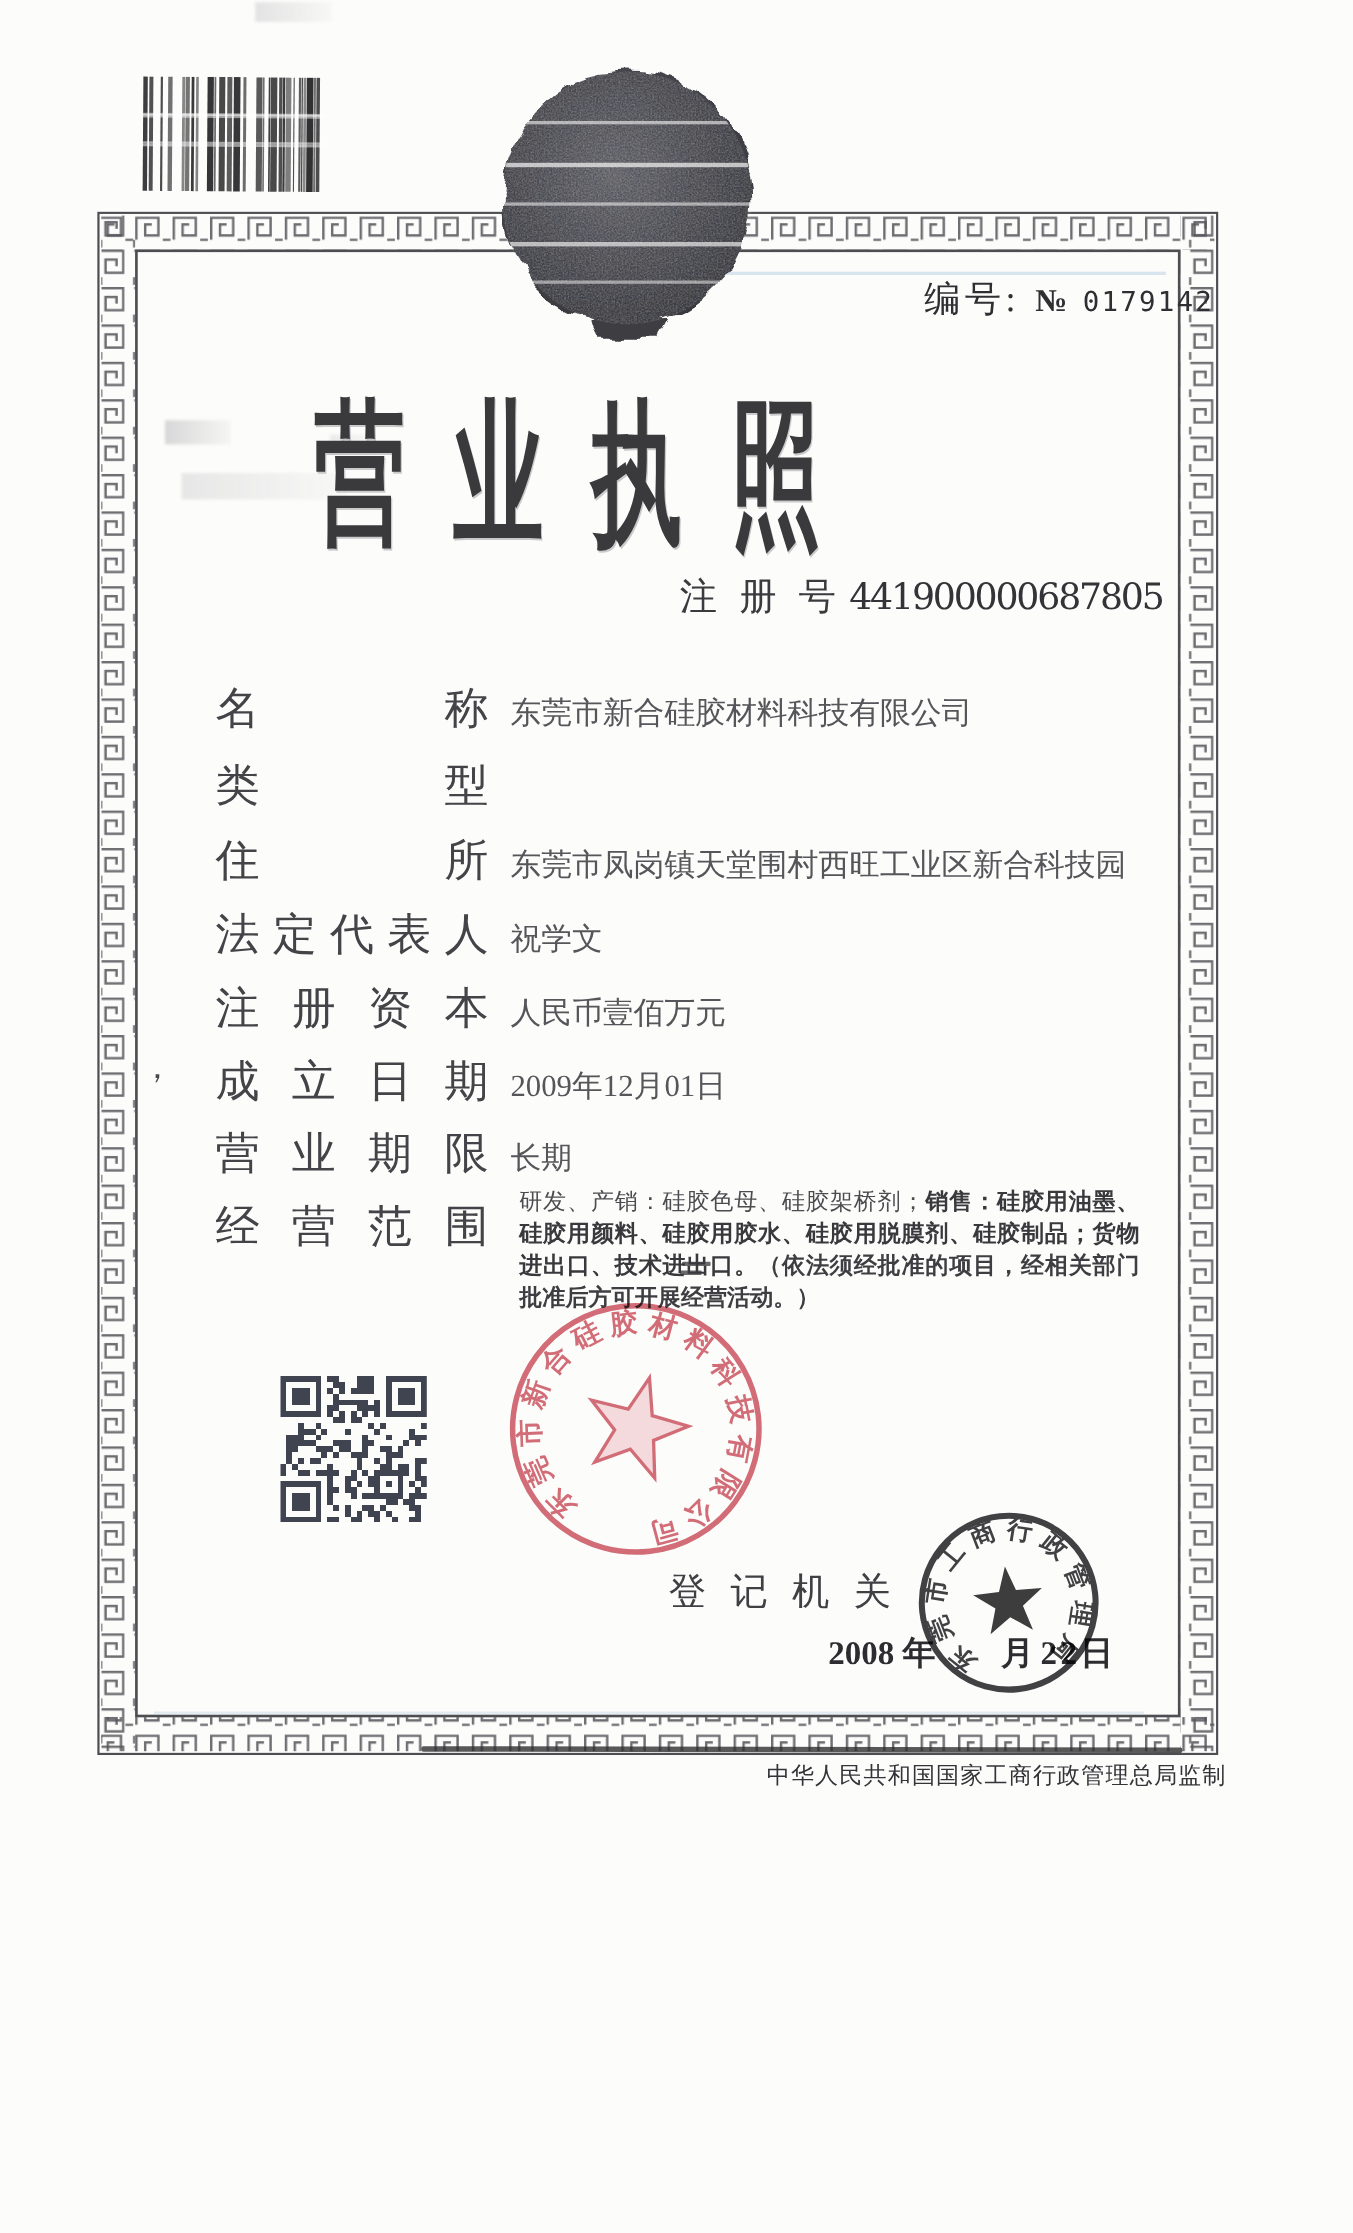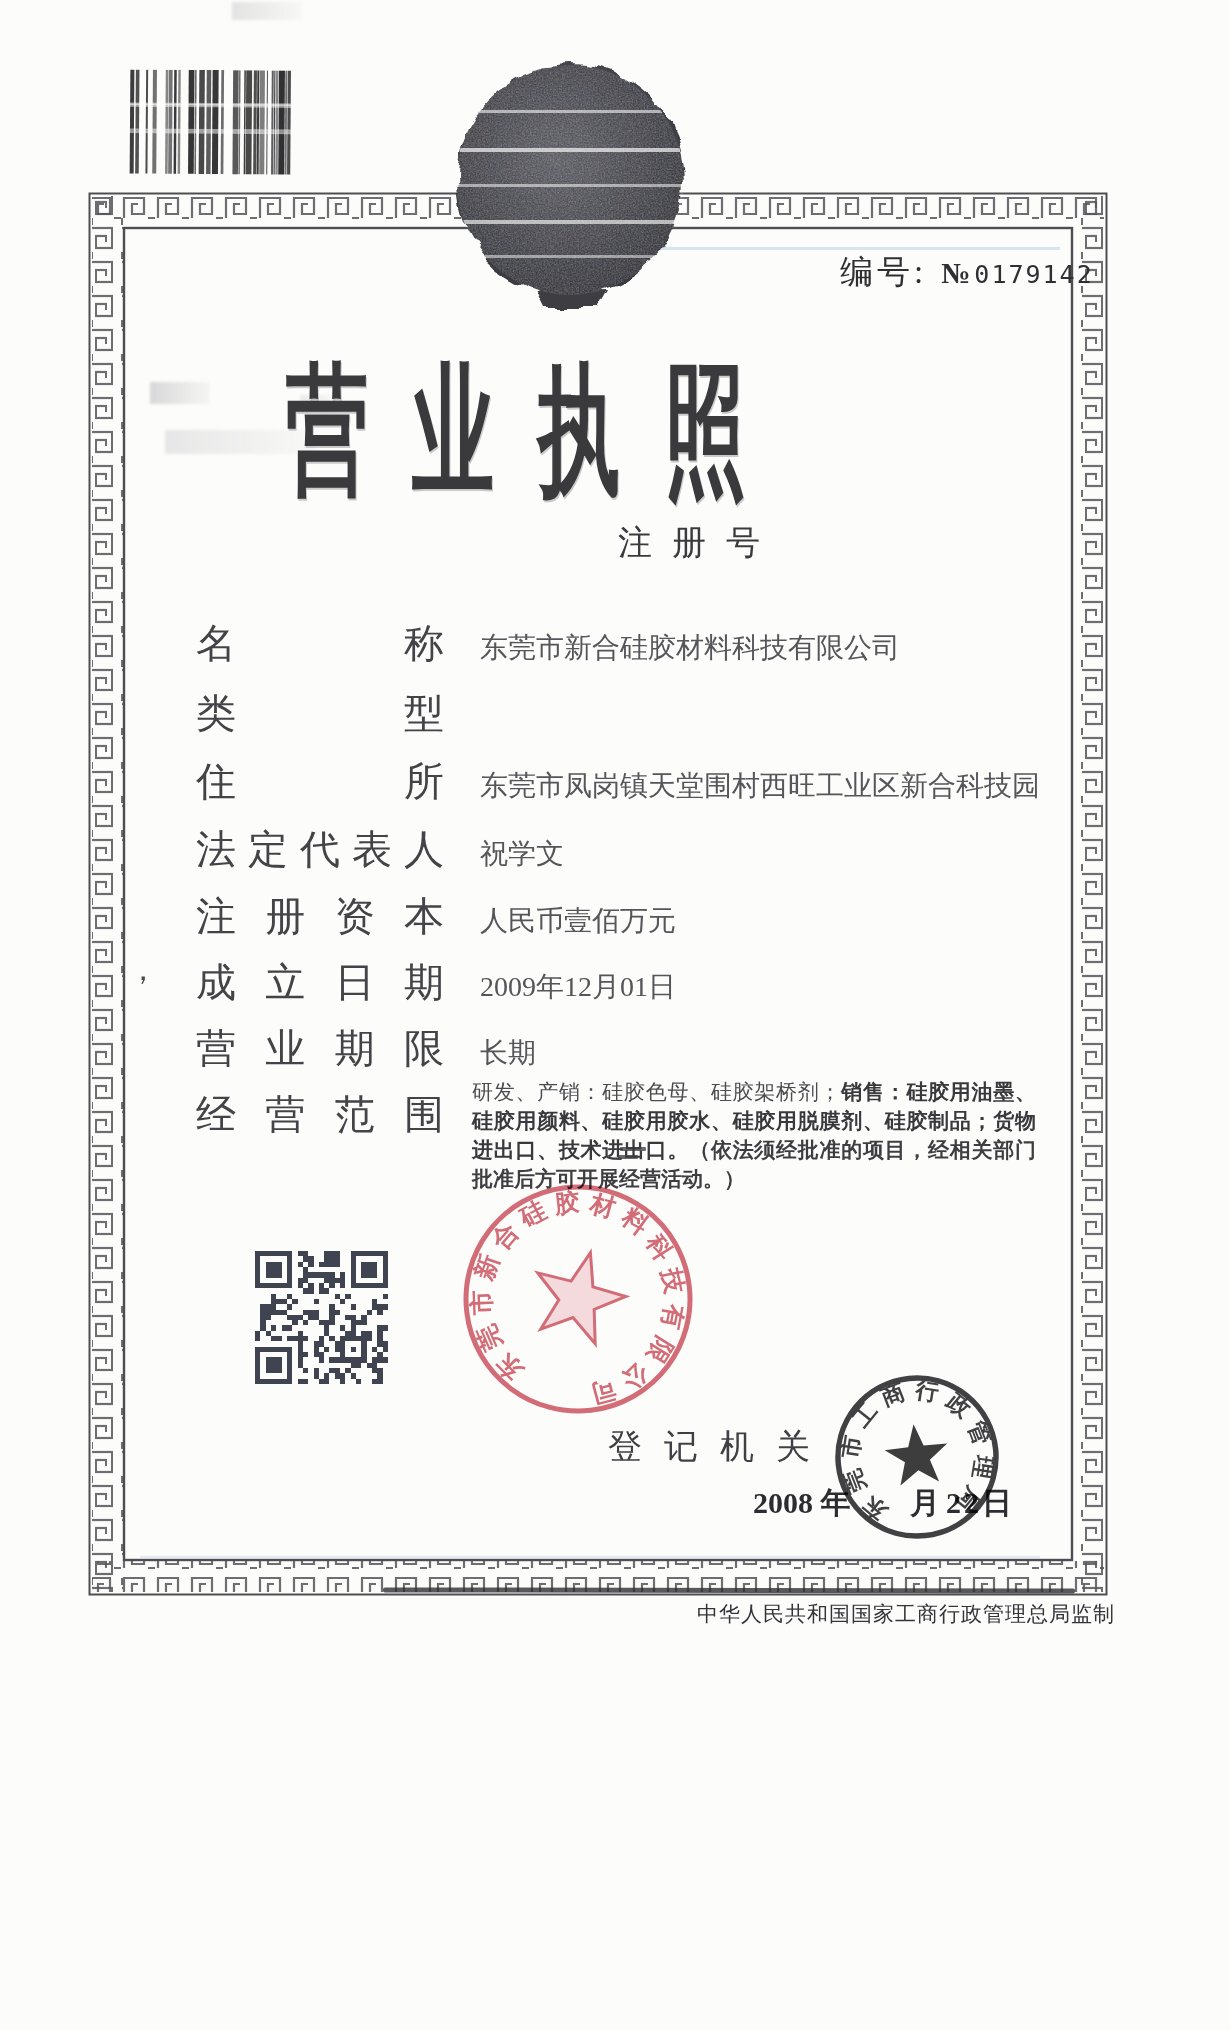--- a/index.html
+++ b/index.html
@@ -18,41 +18,41 @@
   #barcode{left:128px; top:70px; transform:rotate(.4deg); opacity:.92;}
 
   
   #emblem{left:438px; top:52px;}
 
   
   .serial{left:840px; top:250px; white-space:nowrap; color:#2f2f33;}
   .serial .cn{font-size:33px; letter-spacing:4px;}
   .serial .no-mark{font-size:29px; font-weight:700; margin-left:10px;}
   .serial .digits{font-family:"DejaVu Sans Mono","Liberation Mono",monospace;
-    font-size:25px; letter-spacing:2px;}
+    font-size:25px; margin-left:10px; letter-spacing:2px;}
 
   
   .title{
     left:286px; top:338px; font-size:82px; font-weight:900; white-space:nowrap;
     letter-spacing:44px; color:#3a3a3d; transform:scaleY(1.72);
     transform-origin:top left; text-shadow:1px 1px 0 rgba(110,110,115,.35);
   }
 
   
   .regline{left:618px; top:520px; display:flex; align-items:baseline; color:#3b3b3f;}
   .regline .reg-label{width:142px; display:flex; justify-content:space-between;
     font-size:34px; font-weight:500;}
   .regline .reg-num{margin-left:12px; font-size:33px; letter-spacing:-2px;
     font-family:"DejaVu Serif","Liberation Serif",serif; color:#333338;}
 
   
   .row{left:196px; display:flex; align-items:baseline;}
   .row .lbl{width:248px; display:flex; justify-content:space-between;
     font-size:40px; font-weight:500; color:#434348; flex:none;}
-  .row .val{margin-left:36px; font-size:28px; color:#55555a; white-space:nowrap;}
+  .row .val{margin-left:20px; font-size:28px; color:#55555a; white-space:nowrap;}
 
   .scope{
     left:472px; top:1078px; width:564px; font-size:21px; line-height:29px;
     color:#4c4c50; text-align:justify;
   }
   .scope .b1{font-weight:700; color:#39393d;}
   .scope .b2{font-weight:600; color:#3e3e42;}
 
   
   .registry{left:608px; top:1424px; display:flex; width:202px;
@@ -199,20 +199,21 @@
   </div>
 
   <div class="abs title">营业执照</div>
 
   <div class="abs regline">
     <span class="reg-label char-justify">
         <span>注</span>
         <span>册</span>
         <span>号</span>
       </span>
+    <span class="reg-num">441900000687805</span>
   </div>
 
   <div class="abs row" style="top:616px">
     <span class="lbl char-justify">
         <span>名</span>
         <span>称</span>
       </span>
     <span class="val">东莞市新合硅胶材料科技有限公司</span>
   </div>
   <div class="abs row" style="top:686px">

